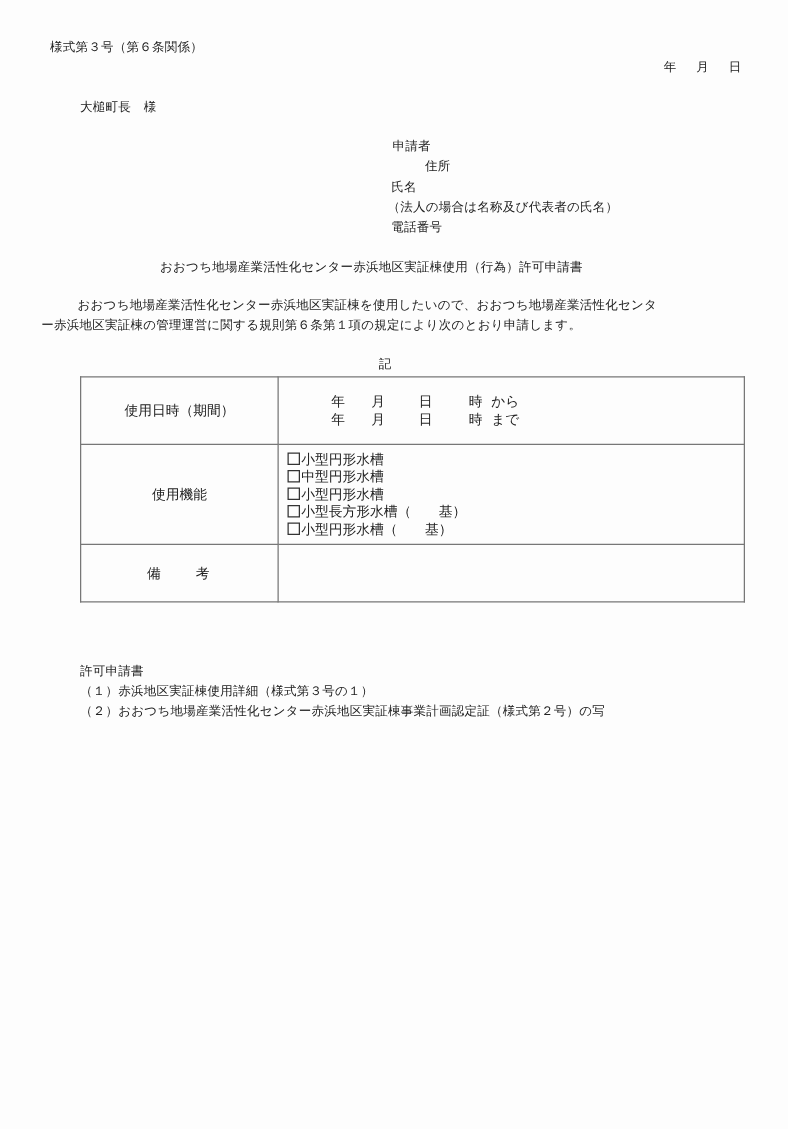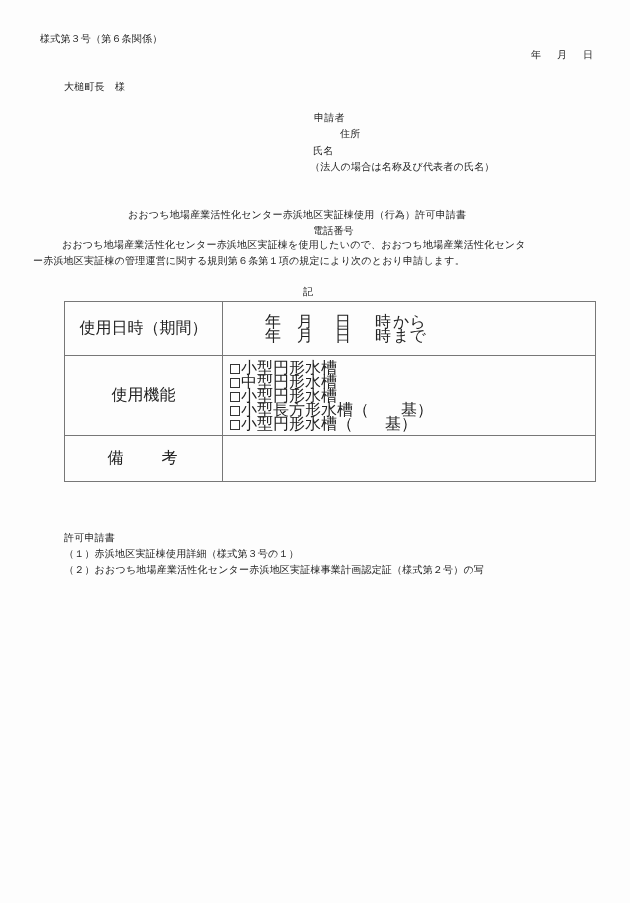--- a/index.html
+++ b/index.html
@@ -4,21 +4,21 @@
 <style>
   html, body { margin: 0; padding: 0; }
   body {
     width: 630px; height: 903px; background: #fdfdfd;
     font-family: "DejaVu Serif", "Liberation Serif", serif;
     color: #222; position: relative; overflow: hidden;
   }
   .t { position: absolute; font-size: 10px; line-height: 14px; white-space: nowrap; letter-spacing: 0.2px; }
   table.main {
     position: absolute; left: 64px; top: 301px; width: 532px;
-    border-collapse: collapse; font-size: 16px;
+    border-collapse: collapse; font-size: 11px;
   }
   table.main td { border: 1.5px solid #777; padding: 0; vertical-align: middle; }
   table.main td.label { width: 157px; text-align: center; }
   .r1 { height: 54px; } .r2 { height: 80px; } .r3 { height: 45px; } .r4 { height: 46px; }
   .dt-row { display: flex; line-height: 14px; padding-left: 42px; }
   .dt-row span { display: inline-block; }
   .w1 { width: 32px; } .w2 { width: 38px; } .w3 { width: 40px; } .w4 { width: 18px; }
   .opt { line-height: 14px; padding-left: 7px; }
   .box { display: inline-block; width: 8px; height: 8px; border: 1px solid #333; margin-right: 1px; vertical-align: -1px; }
   .label-spaced { letter-spacing: 2px; }
@@ -28,21 +28,21 @@
 
 <div class="t" style="left:40px; top:32px;">様式第３号（第６条関係）</div>
 <div class="t" style="left:531px; top:48px; letter-spacing:3px;">年　月　日</div>
 
 <div class="t" style="left:64px; top:80px;">大槌町長　様</div>
 
 <div class="t" style="left:302px; top:111px;margin-left:12px;">申請者</div>
 <div class="t" style="left:313px; top:127px;margin-left:27px;">住所</div>
 <div class="t" style="left:313px; top:144px;">氏名</div>
 <div class="t" style="left:310px; top:160px;">（法人の場合は名称及び代表者の氏名）</div>
-<div class="t" style="left:313px; top:176px;margin-top:48px;">電話番号</div>
+<div class="t" style="left:313px; top:176px;">電話番号</div>
 
 <div class="t" style="left:128px; top:208px;">おおつち地場産業活性化センター赤浜地区実証棟使用（行為）許可申請書</div>
 
 <div class="t" style="left:62px; top:238px;">おおつち地場産業活性化センター赤浜地区実証棟を使用したいので、おおつち地場産業活性化センタ</div>
 <div class="t" style="left:33px; top:254px;">ー赤浜地区実証棟の管理運営に関する規則第６条第１項の規定により次のとおり申請します。</div>
 
 <div class="t" style="left:303px; top:285px;">記</div>
 
 <table class="main">
   <tbody>

